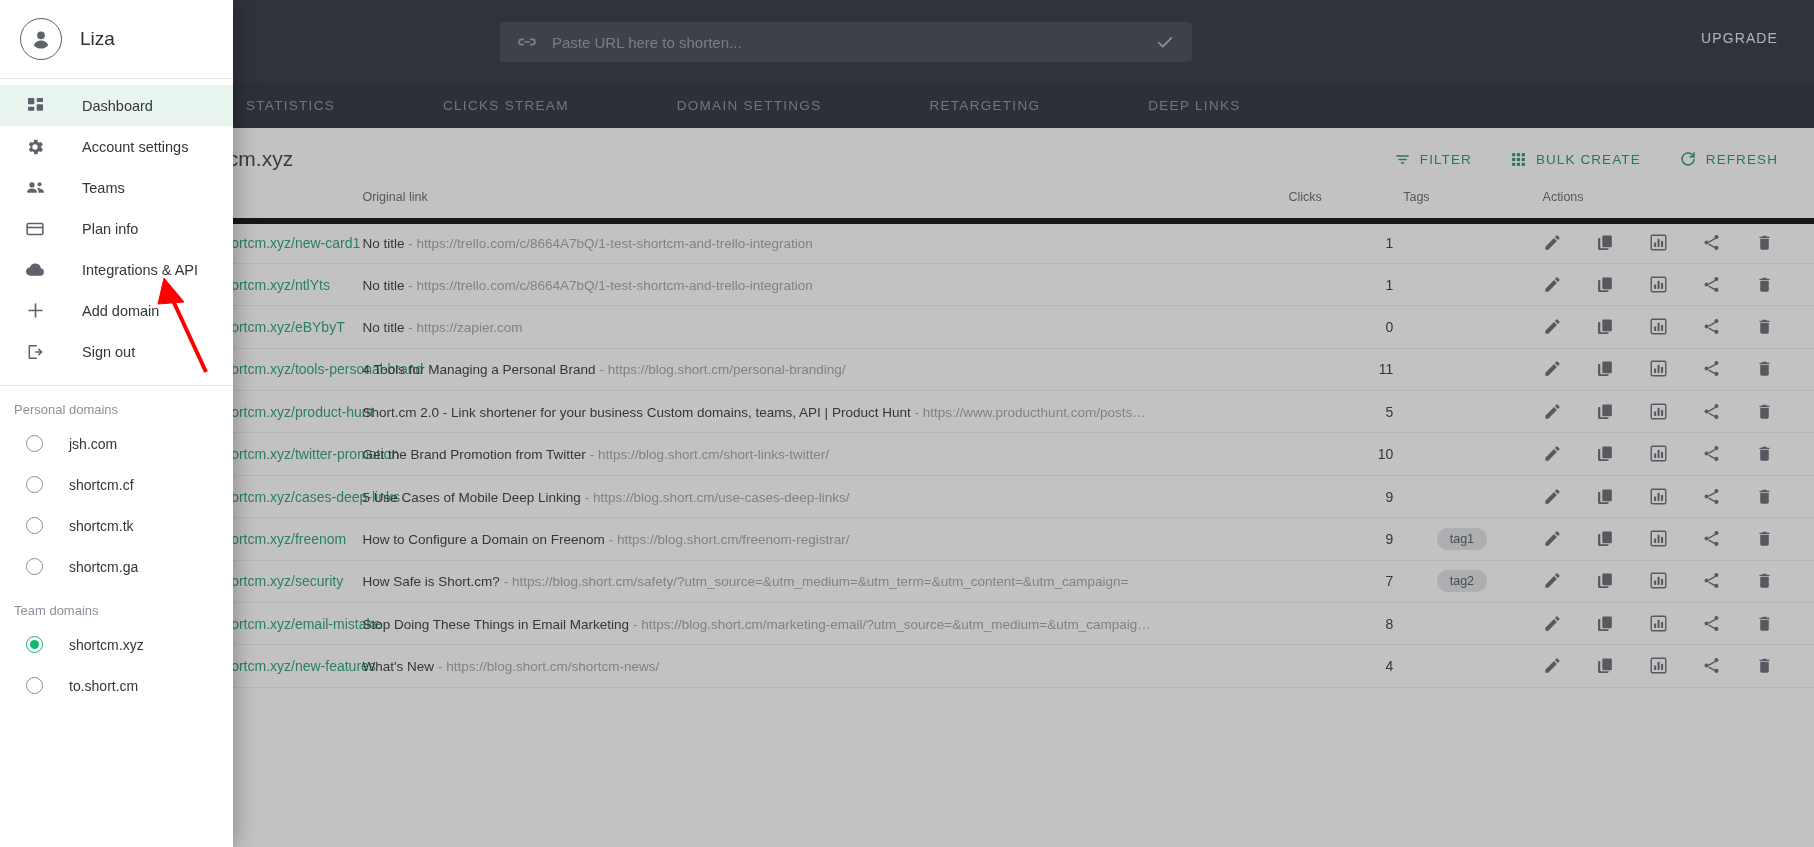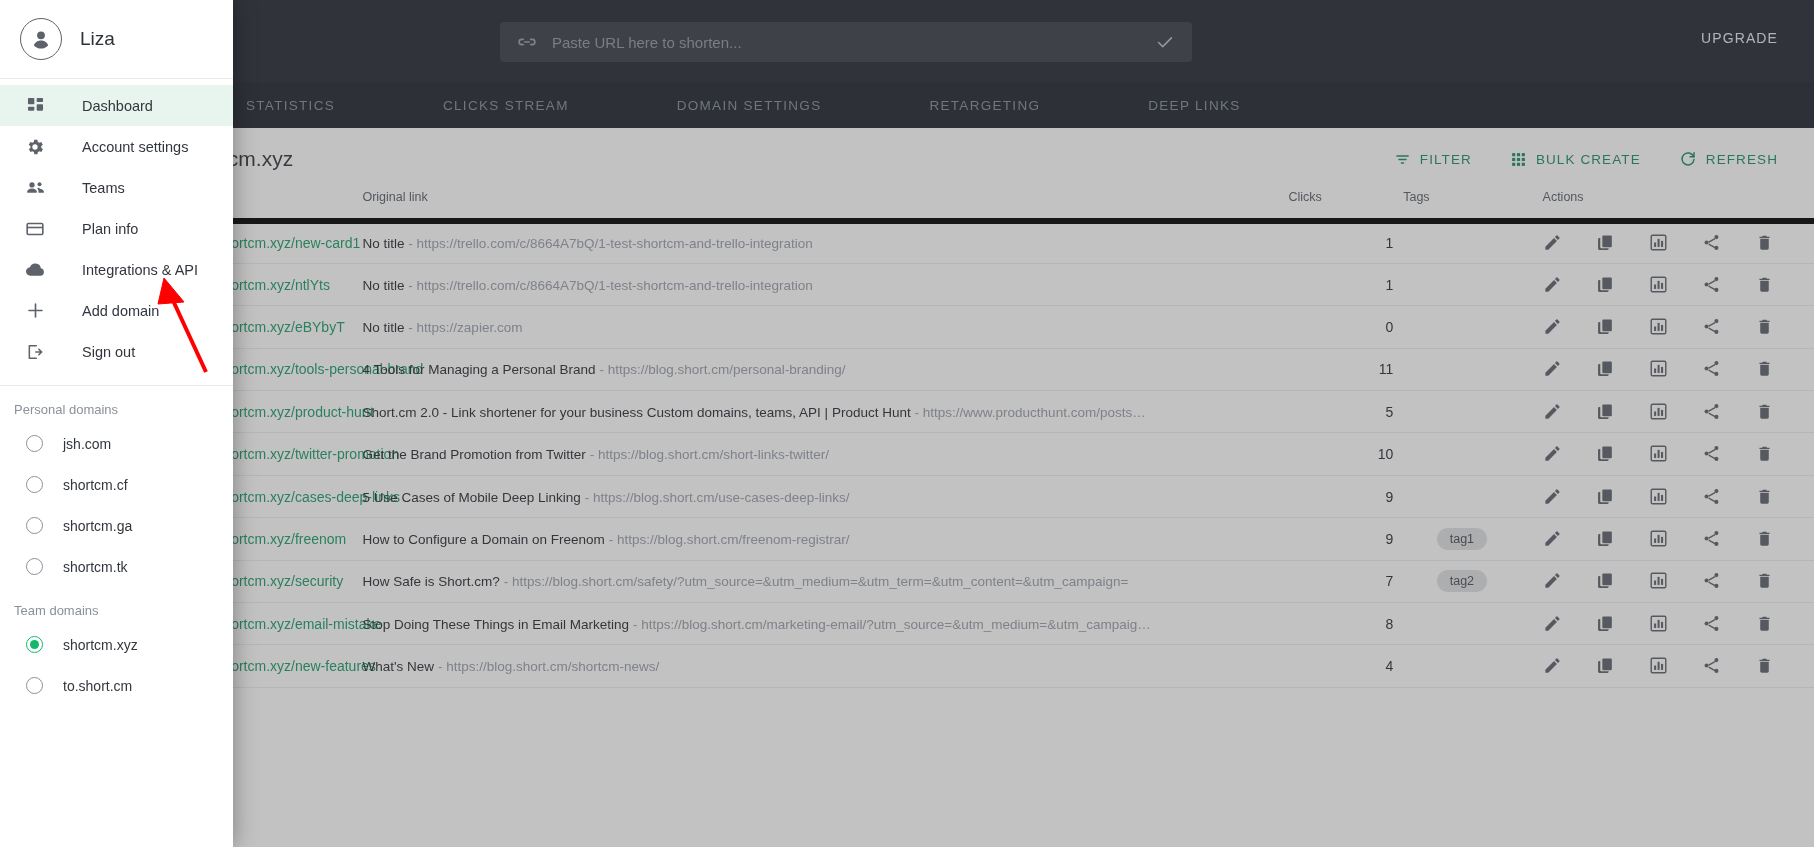--- a/index.html
+++ b/index.html
@@ -123,21 +123,21 @@
   .nav-item {
     display: flex; align-items: center; height: 41px; gap: 36px;
     padding-left: 24px; cursor: pointer;
   }
   .nav-item.active { background: #e8f5ef; }
   .nav-item .ico { width: 22px; height: 22px; color: #5d626b; display:flex; align-items:center; justify-content:center; flex:0 0 auto;}
   .nav-item .lbl { font-size: 14.5px; color: #32363d; }
   .nav-sep { height: 1px; background: #e7e9eb; margin: 13px 0 0 0; }
 
   .grp-title { font-size: 13px; color: #8b909a; padding: 16px 0 6px 14px; }
-  .dom-item { display: flex; align-items: center; height: 41px; gap: 20px; padding-left: 26px; cursor: pointer; }
+  .dom-item { display: flex; align-items: center; height: 41px; gap: 26px; padding-left: 26px; cursor: pointer; }
   .radio {
     width: 17px; height: 17px; border-radius: 50%;
     border: 1.6px solid #8b909a; flex: 0 0 auto;
     display: flex; align-items: center; justify-content: center;
   }
   .radio.on { border-color: #12b76a; }
   .radio.on::after { content:""; width: 9px; height: 9px; border-radius: 50%; background: #12b76a; }
   .dom-label { font-size: 14px; color: #32363d; }
 
   
@@ -895,25 +895,25 @@
         <div class="dom-item">
           <span class="radio "></span>
        <span class="dom-label">jsh.com</span>
         </div>
         <div class="dom-item">
           <span class="radio "></span>
        <span class="dom-label">shortcm.cf</span>
         </div>
         <div class="dom-item">
           <span class="radio "></span>
-       <span class="dom-label">shortcm.ga</span>
+       <span class="dom-label">shortcm.tk</span>
         </div>
         <div class="dom-item">
           <span class="radio "></span>
-       <span class="dom-label">shortcm.tk</span>
+       <span class="dom-label">shortcm.ga</span>
         </div>
       </div>
 
     <div class="grp-title">Team domains</div>
     <div id="team-domains">
         <div class="dom-item">
           <span class="radio on"></span>
        <span class="dom-label">shortcm.xyz</span>
         </div>
         <div class="dom-item">

